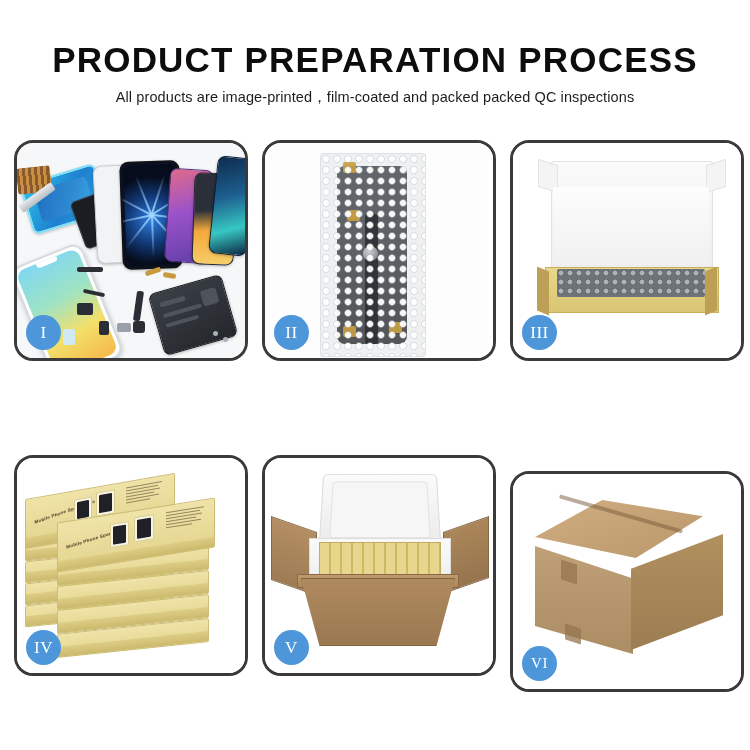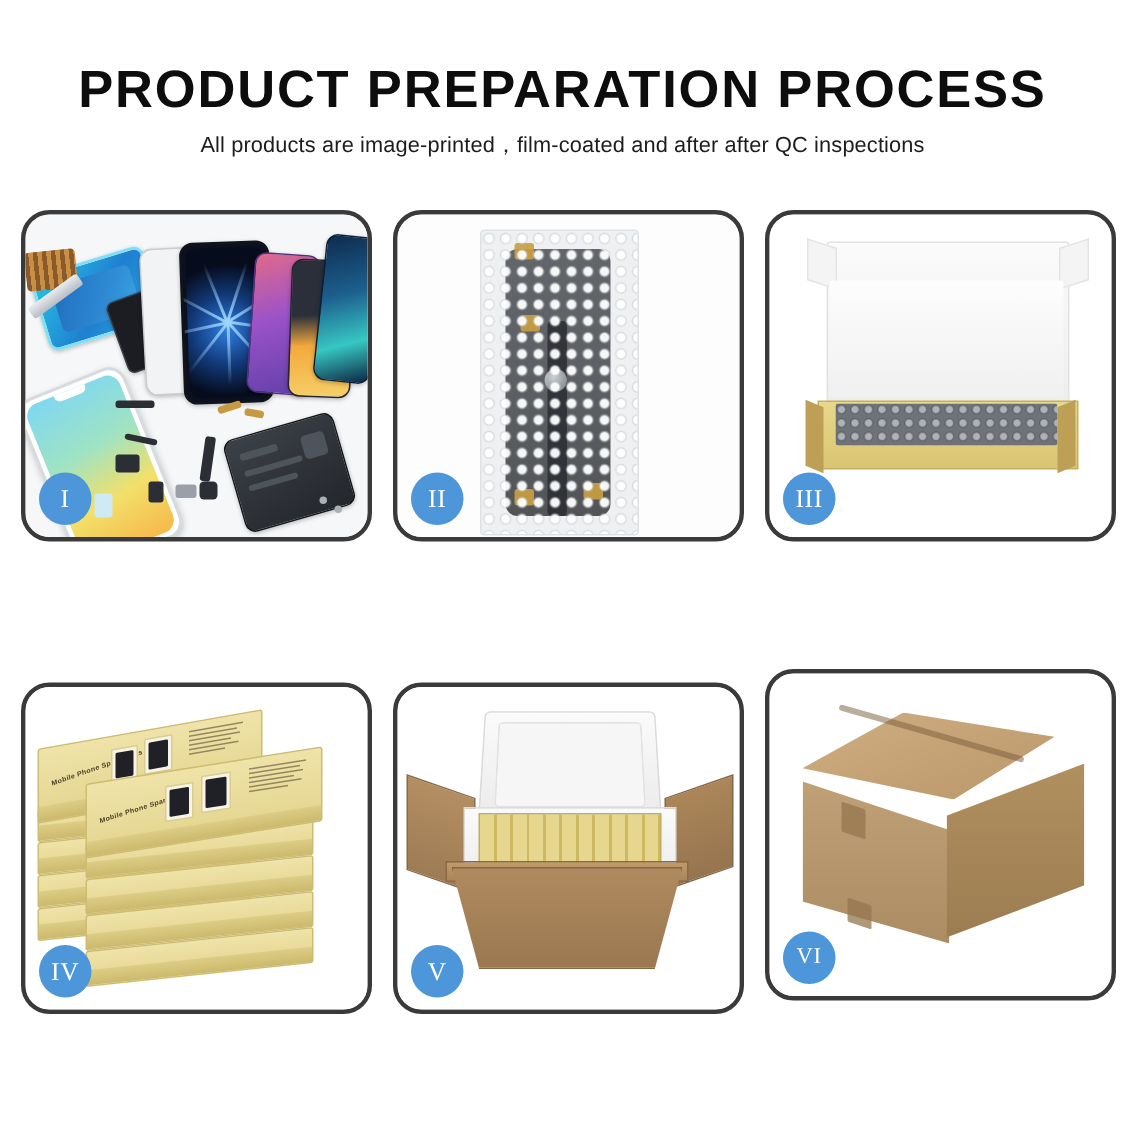--- a/index.html
+++ b/index.html
@@ -30,21 +30,21 @@
   .panel{
     position:absolute;width:234px;height:221px;
     border:3px solid #3a3a3a;border-radius:19px;
     background:#fdfdfd;overflow:hidden;box-sizing:border-box;
   }
   .p1{left:0;top:0;}
   .p2{left:248px;top:0;}
   .p3{left:496px;top:0;}
   .p4{left:0;top:315px;}
   .p5{left:248px;top:315px;}
-  .p6{left:496px;top:306px;}
+  .p6{left:496px;top:331px;}
 
   .stage{position:absolute;inset:0;}
 
   .badge{
     position:absolute;left:9px;bottom:8px;width:35px;height:35px;
     border-radius:50%;background:#4d96d9;
     display:flex;align-items:center;justify-content:center;
     color:#ffffff;font-family:"Liberation Serif", serif;
     font-size:17px;letter-spacing:.5px;z-index:40;
   }
@@ -267,21 +267,21 @@
   }
   .k-tape{position:absolute;background:rgba(150,118,78,.75);border-radius:1px;}
 </style>
 </head>
 <body>
 
 <div class="page">
 
   <div class="header">
     <div class="title">PRODUCT PREPARATION PROCESS</div>
-    <div class="subtitle">All products are image-printed，film-coated and after after QC inspections</div>
+    <div class="subtitle">All products are image-printed，film-coated and packed packed QC inspections</div>
   </div>
 
   <div class="grid">
 
     <div class="panel p1">
       <div class="stage">
         <div class="bg"></div>
 
         <div class="ph film">
             <i class="film-i"></i>

